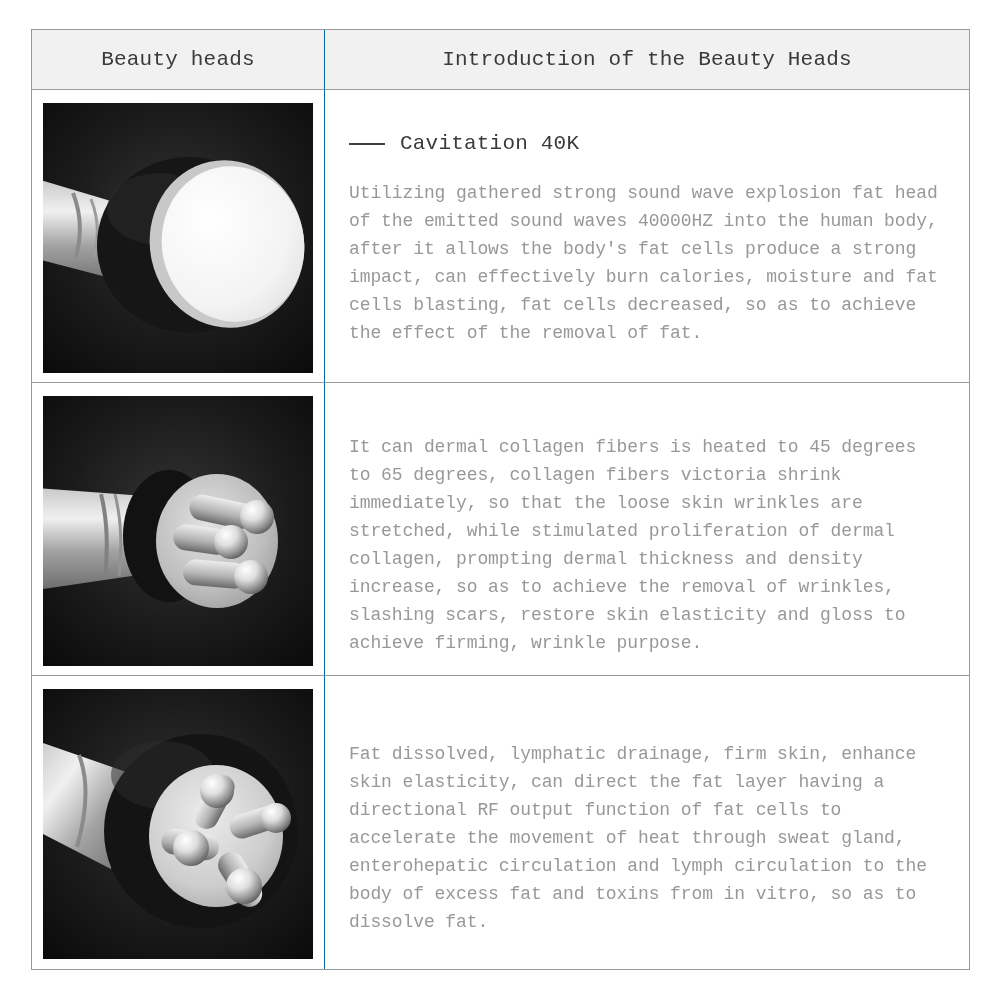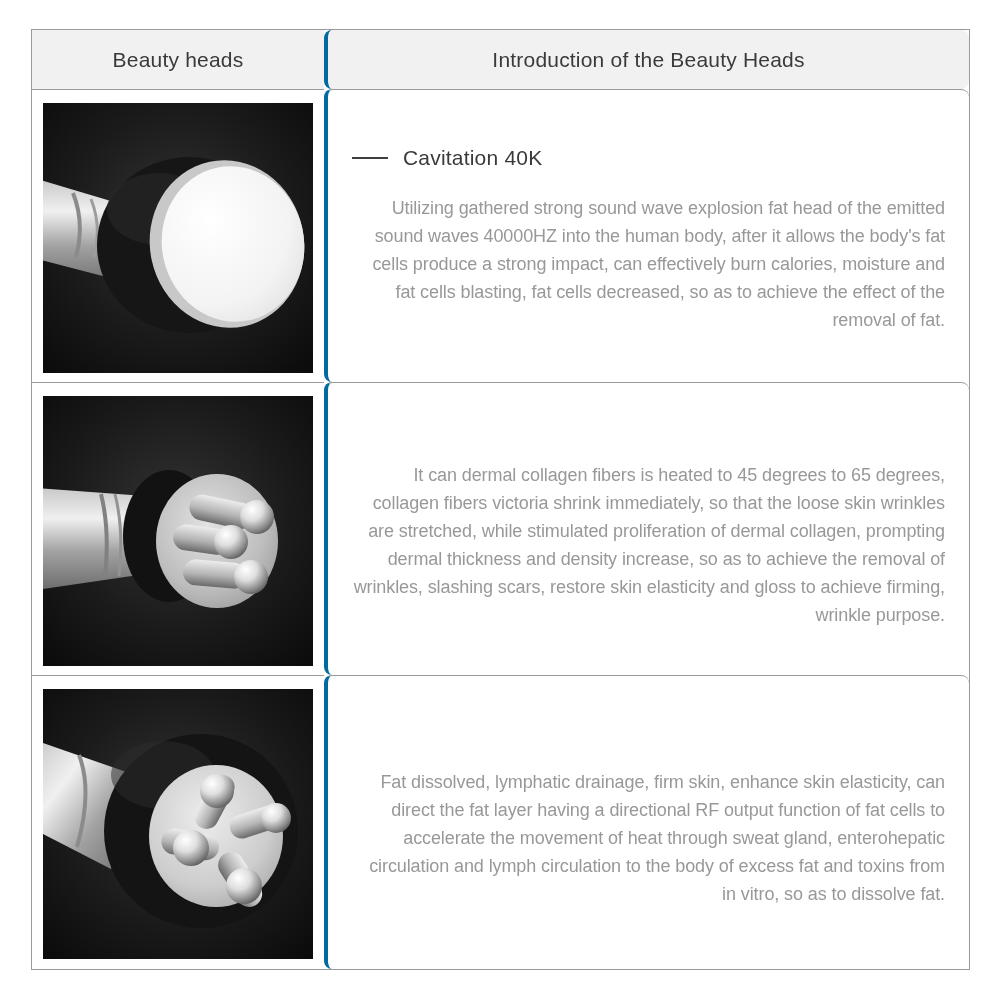--- a/index.html
+++ b/index.html
@@ -13,22 +13,22 @@
   .table {
     position: absolute;
     left: 31px; top: 29px;
     width: 939px; height: 941px;
     display: grid;
     grid-template-columns: 292px 1fr;
     grid-template-rows: 59px 293px 293px 1fr;
     border: 1px solid #9a9a9a;
     background: #ffffff;
   }
-  .cell { min-width: 0; min-height: 0; }
-  .col2 { border-left: 4px solid #0369a1; border-radius: 8px; }
+  .cell { min-width: 0; min-height: 0; font-family: Liberation Mono, monospace; }
+  .col2 { border-left: 1px solid #0369a1; }
   .rowline { border-top: 1px solid #9a9a9a; }
   .header-cell {
     background: #f1f1f1;
     display: flex;
     align-items: center;
     justify-content: center;
     color: #3a3a3a;
     font-size: 21px;
     letter-spacing: 0.2px;
   }
@@ -62,21 +62,20 @@
     background: #3f3f3f;
     flex: 0 0 auto;
   }
   .section-body {
     margin-top: 24px;
     max-width: 612px;
     color: #989898;
     font-size: 18px;
     line-height: 28px;
     letter-spacing: -0.1px;
-    text-align: right;
   }
 </style>
 </head>
 <body>
 
 <div class="table">
 
   <div class="cell header-cell">
     <span>Beauty heads</span>
   </div>

